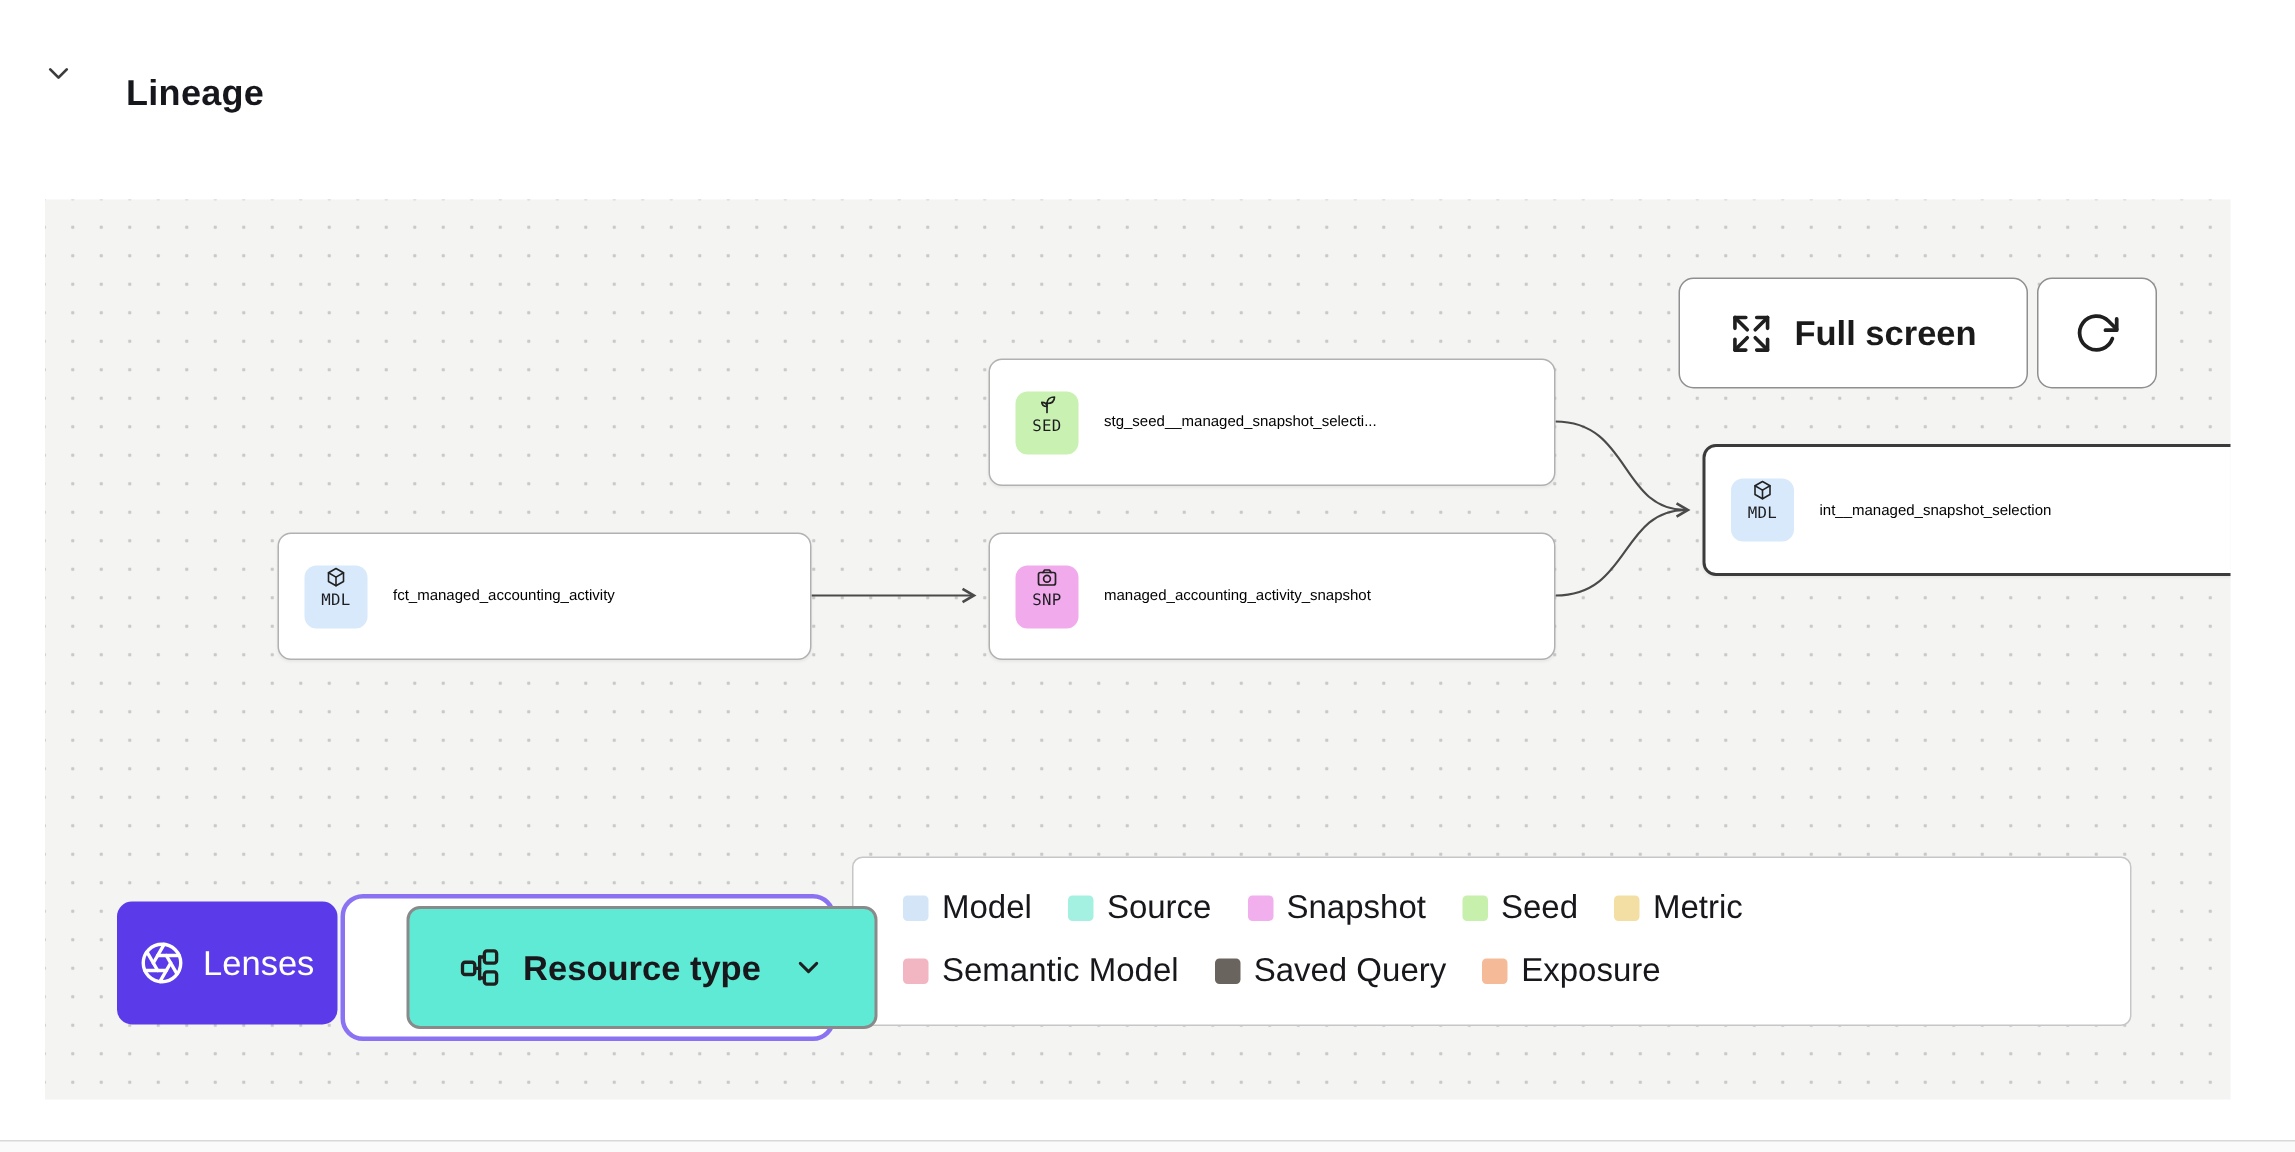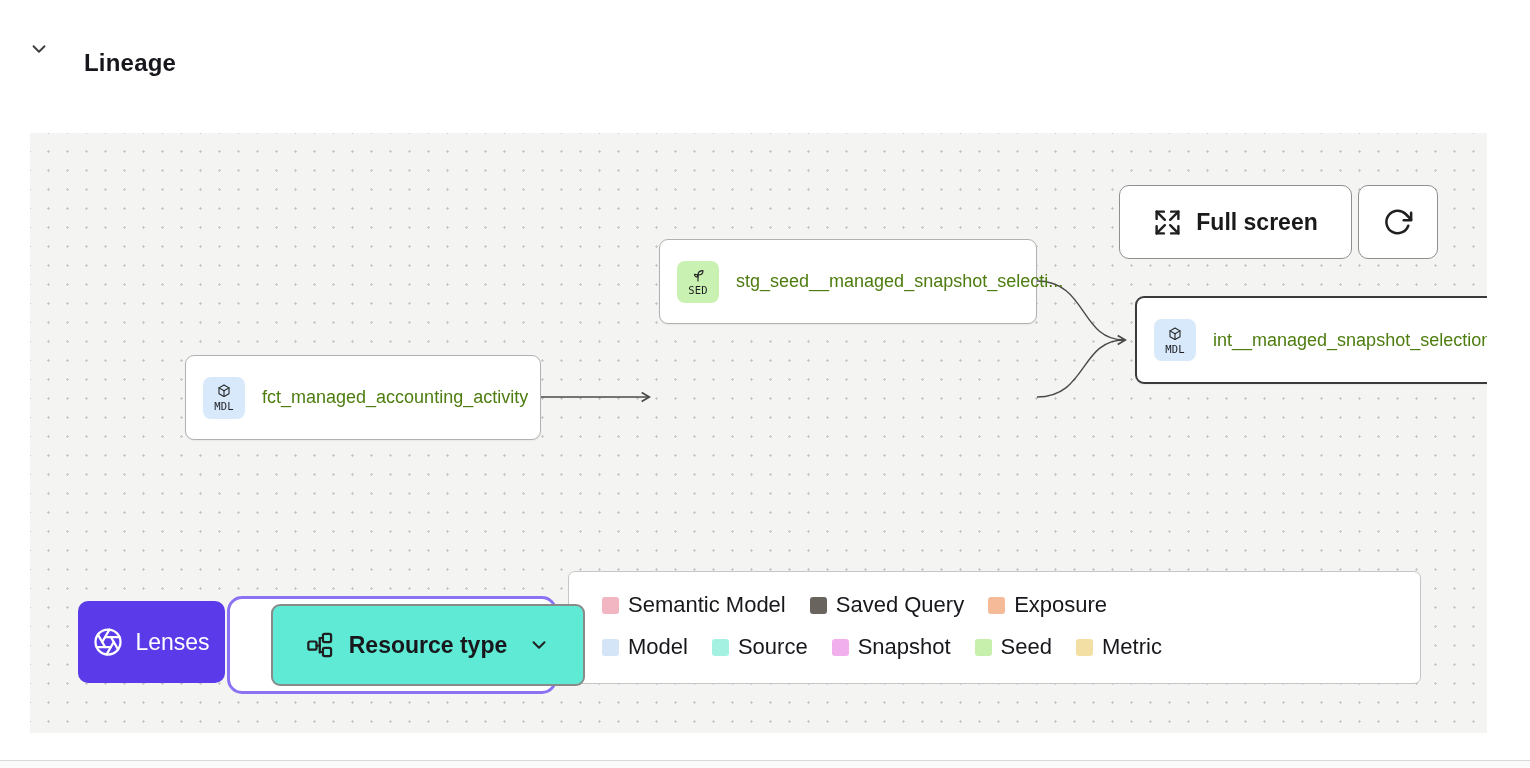--- a/index.html
+++ b/index.html
@@ -15,25 +15,25 @@
   .canvas{position:absolute;left:30px;top:133px;width:1457px;height:600px;background-color:#f4f4f3;
     background-image:radial-gradient(circle,#c9c9c9 1.1px,transparent 1.35px);
     background-size:19px 19px;background-position:9px 9px;overflow:hidden;}
 
   .edges{position:absolute;left:0;top:0;width:1457px;height:600px;pointer-events:none;}
 
   
   .node{position:absolute;height:85px;background:#fff;border:1.5px solid #b1b1b1;border-radius:9px;
     display:flex;align-items:center;padding-left:17px;gap:17px;box-shadow:0 1px 2px rgba(0,0,0,.05);cursor:pointer;}
   .node.selected{border:2px solid #3b3b3b;height:88px;}
-  .badge{width:42px;height:42px;border-radius:8px;display:flex;flex-direction:column;align-items:center;justify-content:center;
+  .badge{width:42px;height:42px;border-radius:8px;display:flex;flex-direction:column;align-items:center;justify-content:flex-start;
     gap:1px;color:#1d1d22;flex:0 0 auto;}
   .badge svg{width:16px;height:16px;stroke:#222;}
   .badge span{font-family:"DejaVu Sans Mono",monospace;font-size:10.5px;font-weight:500;letter-spacing:0.2px;}
-  .node-label{font-size:18px;color:#4d7c0f;white-space:nowrap;}
+  .node-label{font-size:10px;color:#000000;white-space:nowrap;}
 
   
   .btn{position:absolute;background:#fff;border:1.5px solid #8f8f8f;border-radius:10px;display:flex;align-items:center;
     justify-content:center;gap:14px;cursor:pointer;color:#1a1a1a;}
   .btn-fullscreen{left:1077px;top:52px;width:233px;height:74px;font-size:23px;font-weight:600;margin-left:12px;}
   .btn-refresh{left:1328px;top:52px;width:80px;height:74px;}
   .btn svg{stroke:#1f1f1f;}
 
   
   .legend{position:absolute;left:538px;top:438px;width:853px;height:113px;background:#fff;border:1.5px solid #c6c6c6;
@@ -98,20 +98,31 @@
         <svg class="icon" viewBox="0 0 24 24" stroke-width="1.6">
           <path d="M12 3 L19.5 7.3 V16 L12 20.3 L4.5 16 V7.3 Z"></path>
           <path d="M4.5 7.3 L12 11.6 L19.5 7.3"></path>
           <path d="M12 11.6 V20.3"></path>
         </svg>
         <span>MDL</span>
       </div>
       <div class="node-label">fct_managed_accounting_activity</div>
     </div>
 
+    <div class="node" style="left:629px;top:222px;width:378px;">
+      <div class="badge" style="background-color: rgb(241, 170, 236);">
+        <svg class="icon" viewBox="0 0 24 24" stroke-width="1.7">
+          <rect x="3.5" y="7" width="17" height="12.5" rx="2"></rect>
+          <circle cx="12" cy="13.2" r="3.4"></circle>
+          <path d="M8 7 L9.6 4.5 H14.4 L16 7"></path>
+        </svg>
+        <span>SNP</span>
+      </div>
+      <div class="node-label">managed_accounting_activity_snapshot</div>
+    </div>
 
     <div class="node selected" style="left:1105px;top:163px;width:420px;">
       <div class="badge" style="background-color: rgb(215, 233, 251);">
         <svg class="icon" viewBox="0 0 24 24" stroke-width="1.6">
           <path d="M12 3 L19.5 7.3 V16 L12 20.3 L4.5 16 V7.3 Z"></path>
           <path d="M4.5 7.3 L12 11.6 L19.5 7.3"></path>
           <path d="M12 11.6 V20.3"></path>
         </svg>
         <span>MDL</span>
       </div>
@@ -134,52 +145,52 @@
     <div class="btn btn-refresh">
       <svg class="icon" viewBox="0 0 24 24" width="30" height="30" stroke-width="2">
         <polyline points="22.5 4.5 22.5 10.5 16.5 10.5"></polyline>
         <path d="M20.2 15 a9 9 0 1 1 -2.1 -9.4 L22.5 10"></path>
       </svg>
     </div>
 
     <div class="legend">
       <div class="legend-row">
         <div class="legend-item">
+          <span class="swatch" style="background-color: rgb(213, 229, 248);"></span>
+          <span>Model</span>
+        </div>
+        <div class="legend-item">
+          <span class="swatch" style="background-color: rgb(165, 241, 225);"></span>
+          <span>Source</span>
+        </div>
+        <div class="legend-item">
+          <span class="swatch" style="background-color: rgb(241, 176, 237);"></span>
+          <span>Snapshot</span>
+        </div>
+        <div class="legend-item">
+          <span class="swatch" style="background-color: rgb(198, 240, 172);"></span>
+          <span>Seed</span>
+        </div>
+        <div class="legend-item">
+          <span class="swatch" style="background-color: rgb(243, 223, 163);"></span>
+          <span>Metric</span>
+        </div>
+      </div>
+      <div class="legend-row">
+        <div class="legend-item">
           <span class="swatch" style="background-color: rgb(242, 182, 195);"></span>
           <span>Semantic Model</span>
         </div>
         <div class="legend-item">
           <span class="swatch" style="background-color: rgb(106, 100, 95);"></span>
           <span>Saved Query</span>
         </div>
         <div class="legend-item">
           <span class="swatch" style="background-color: rgb(245, 187, 152);"></span>
           <span>Exposure</span>
-        </div>
-      </div>
-      <div class="legend-row">
-        <div class="legend-item">
-          <span class="swatch" style="background-color: rgb(213, 229, 248);"></span>
-          <span>Model</span>
-        </div>
-        <div class="legend-item">
-          <span class="swatch" style="background-color: rgb(165, 241, 225);"></span>
-          <span>Source</span>
-        </div>
-        <div class="legend-item">
-          <span class="swatch" style="background-color: rgb(241, 176, 237);"></span>
-          <span>Snapshot</span>
-        </div>
-        <div class="legend-item">
-          <span class="swatch" style="background-color: rgb(198, 240, 172);"></span>
-          <span>Seed</span>
-        </div>
-        <div class="legend-item">
-          <span class="swatch" style="background-color: rgb(243, 223, 163);"></span>
-          <span>Metric</span>
         </div>
       </div>
     </div>
 
     <div class="lenses-btn" style="background-color: rgb(91, 59, 233);">
       <svg class="icon" viewBox="0 0 24 24" stroke-width="1.8">
         <circle cx="12" cy="12" r="10"></circle>
         <line x1="14.31" y1="8" x2="20.05" y2="17.94"></line>
         <line x1="9.69" y1="8" x2="21.17" y2="8"></line>
         <line x1="7.38" y1="12" x2="13.12" y2="2.06"></line>

